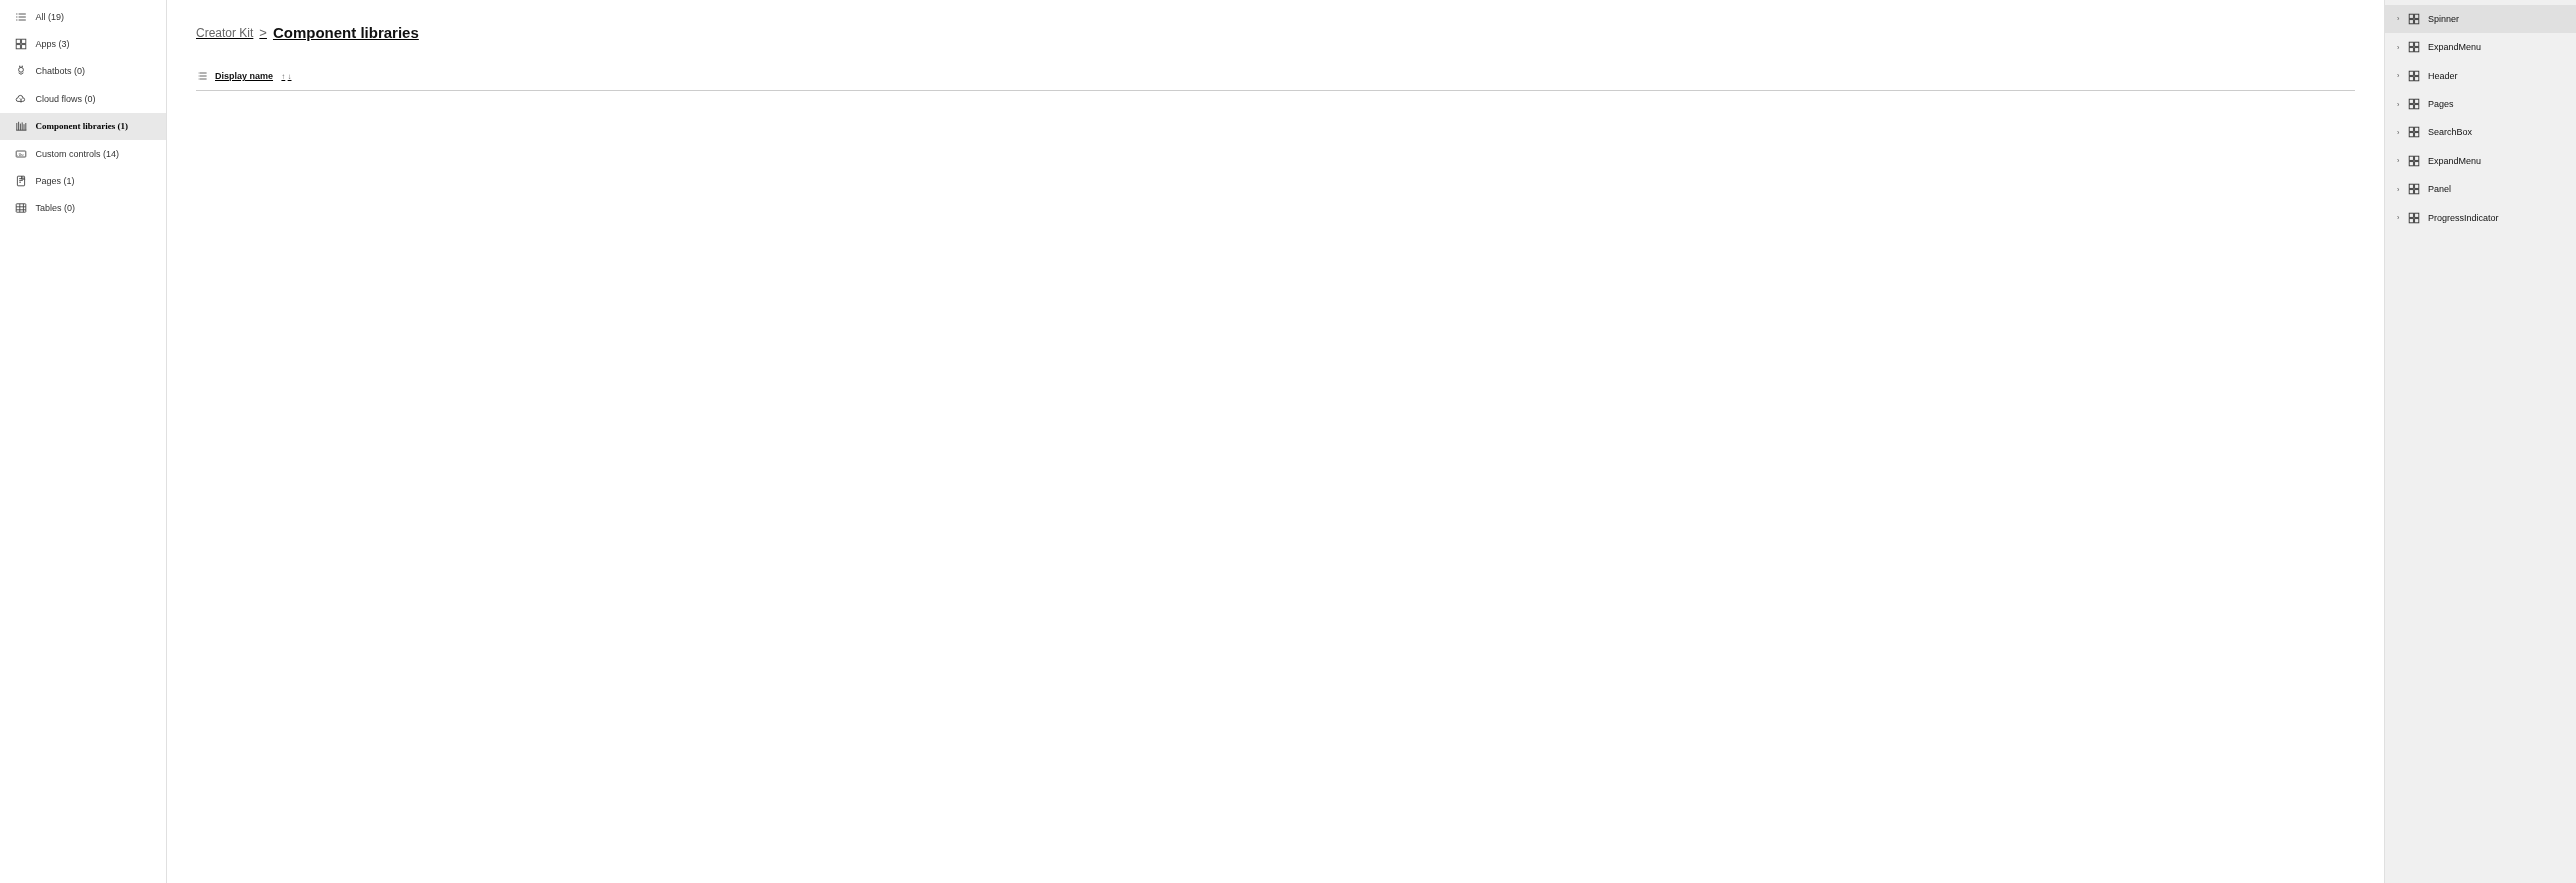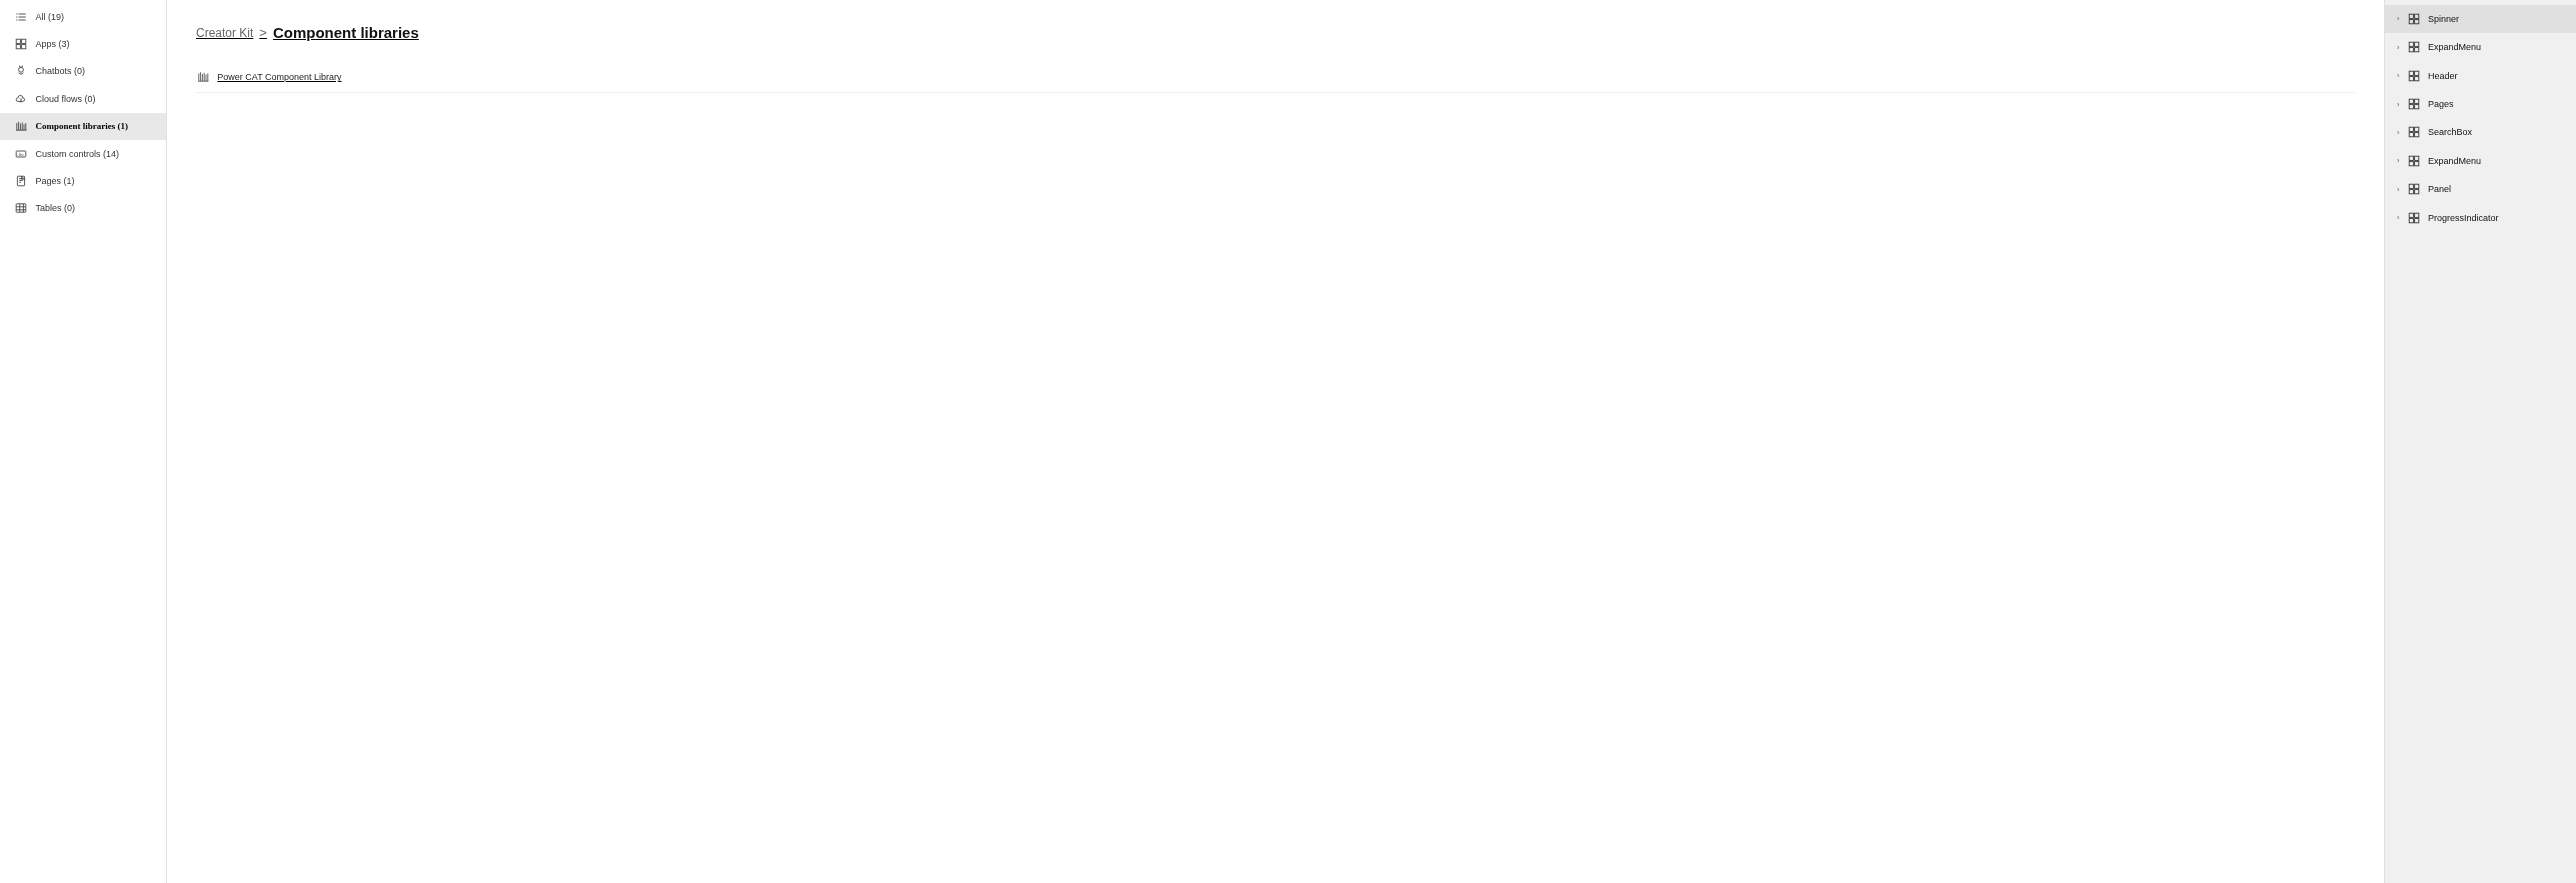--- a/index.html
+++ b/index.html
@@ -317,35 +317,38 @@
   </nav>
 
   <main class="main-content">
 
     <div class="breadcrumb">
       <span class="breadcrumb-parent">Creator Kit</span>
       <span class="breadcrumb-separator">&gt;</span>
       <span class="breadcrumb-current">Component libraries</span>
     </div>
 
-
-    <div class="list-row">
-      <span class="list-row-icon">
-        <svg width="12" height="12" viewBox="0 0 20 20" fill="none" stroke="currentColor" stroke-width="1.5">
-          <line x1="3" y1="4" x2="3" y2="17"></line>
-          <line x1="6" y1="2" x2="6" y2="17"></line>
-          <line x1="9" y1="5" x2="9" y2="17"></line>
-          <line x1="12" y1="3" x2="12" y2="17"></line>
-          <line x1="15" y1="6" x2="15" y2="17"></line>
-          <line x1="18" y1="4" x2="18" y2="17"></line>
-          <line x1="2" y1="17" x2="19" y2="17"></line>
-        </svg>
-      </span>
-      <span class="list-row-label">Power CAT Component Library</span>
-    </div>
+    <div class="list-header">
+      <span class="list-header-icon">
+        <svg width="12" height="12" viewBox="0 0 20 20" fill="none" stroke="currentColor" stroke-width="1.5">
+          <line x1="4" y1="5" x2="16" y2="5"></line>
+          <line x1="4" y1="10" x2="16" y2="10"></line>
+          <line x1="4" y1="15" x2="16" y2="15"></line>
+          <line x1="2" y1="5" x2="2.5" y2="5"></line>
+          <line x1="2" y1="10" x2="2.5" y2="10"></line>
+          <line x1="2" y1="15" x2="2.5" y2="15"></line>
+        </svg>
+      </span>
+      <span class="list-header-label">Display name</span>
+      <span class="sort-icons">
+        <span class="sort-arrow">↑</span>
+        <span class="sort-arrow">↓</span>
+      </span>
+    </div>
+
   </main>
 
   <aside class="right-sidebar">
     <div class="right-item">
       <span class="right-chevron">›</span>
       <span class="right-item-icon">
         <svg width="12" height="12" viewBox="0 0 20 20" fill="none" stroke="currentColor" stroke-width="1.5">
           <rect x="2" y="2" width="7" height="7"></rect>
           <rect x="11" y="2" width="7" height="7"></rect>
           <rect x="2" y="11" width="7" height="7"></rect>

